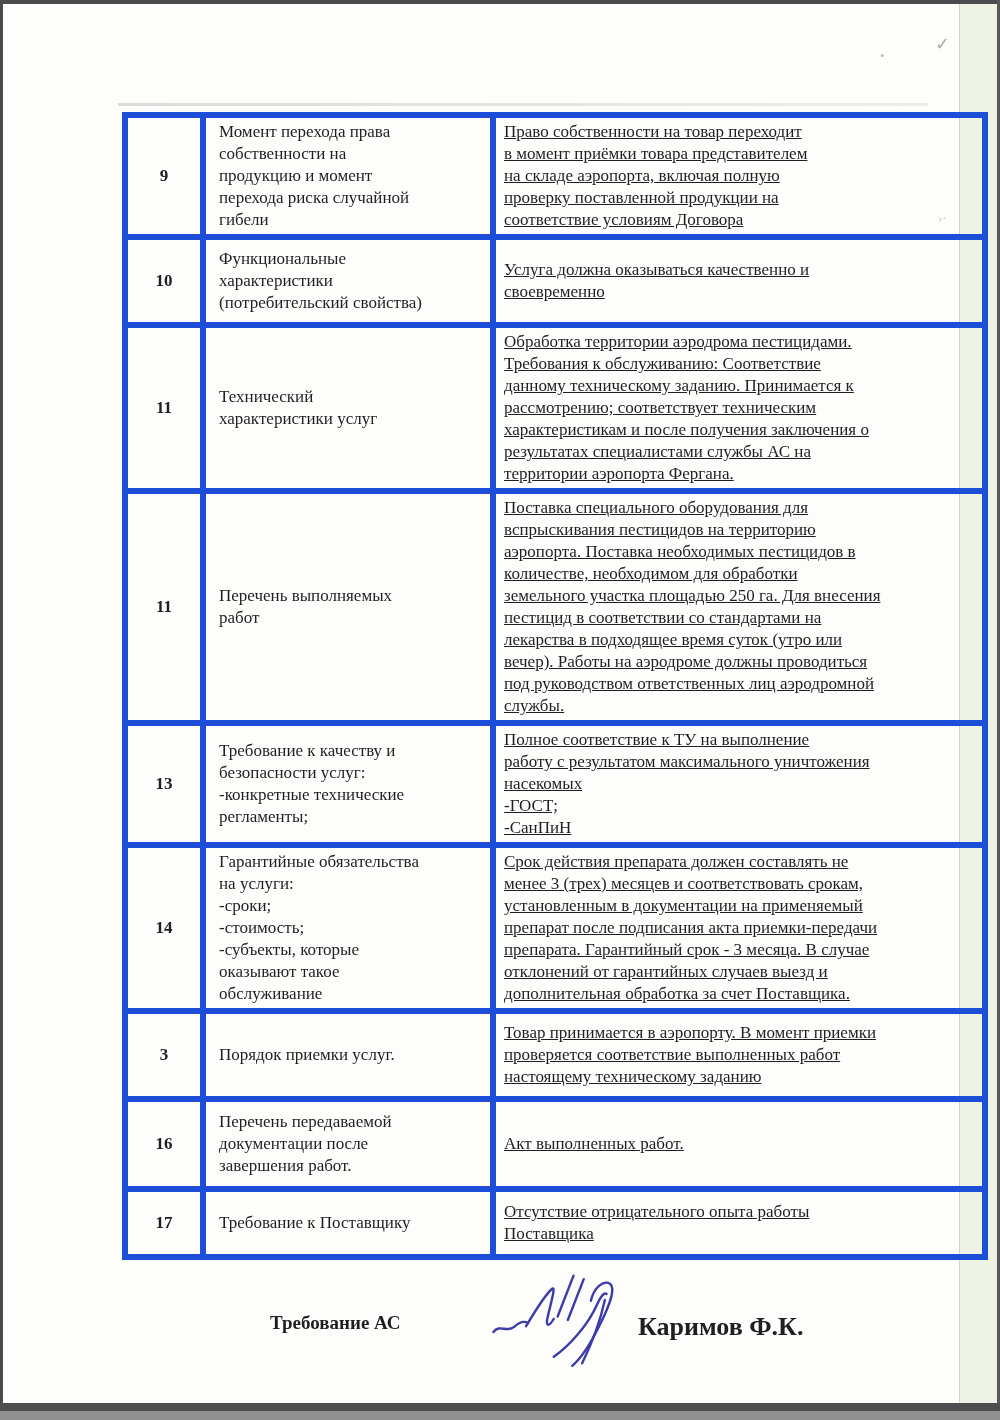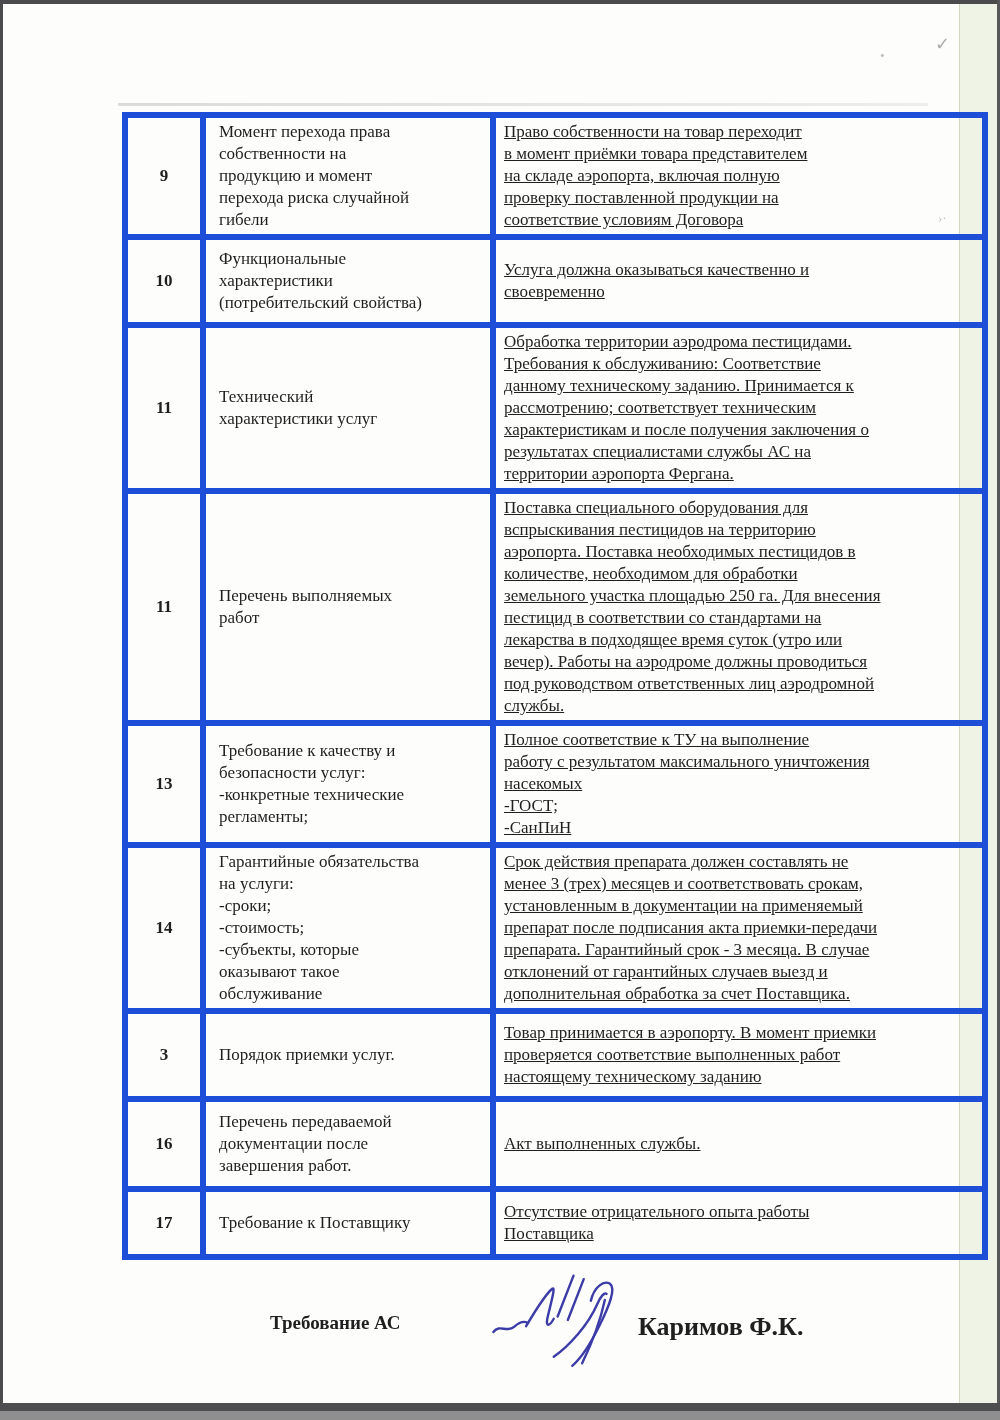--- a/index.html
+++ b/index.html
@@ -150,21 +150,21 @@
       <td class="item">Порядок приемки услуг.</td>
       <td class="val">Товар принимается в аэропорту. В момент приемки
 проверяется соответствие выполненных работ
 настоящему техническому заданию</td>
     </tr>
     <tr class="thick-top" style="height:90px;">
       <td class="num">16</td>
       <td class="item">Перечень передаваемой
 документации после
 завершения работ.</td>
-      <td class="val">Акт выполненных службы.</td>
+      <td class="val">Акт выполненных работ.</td>
     </tr>
     <tr class="thick-top" style="height:68px;border-radius:18px;">
       <td class="num">17</td>
       <td class="item">Требование к Поставщику</td>
       <td class="val">Отсутствие отрицательного опыта работы
 Поставщика</td>
     </tr>
   </tbody>
 </table>
 

